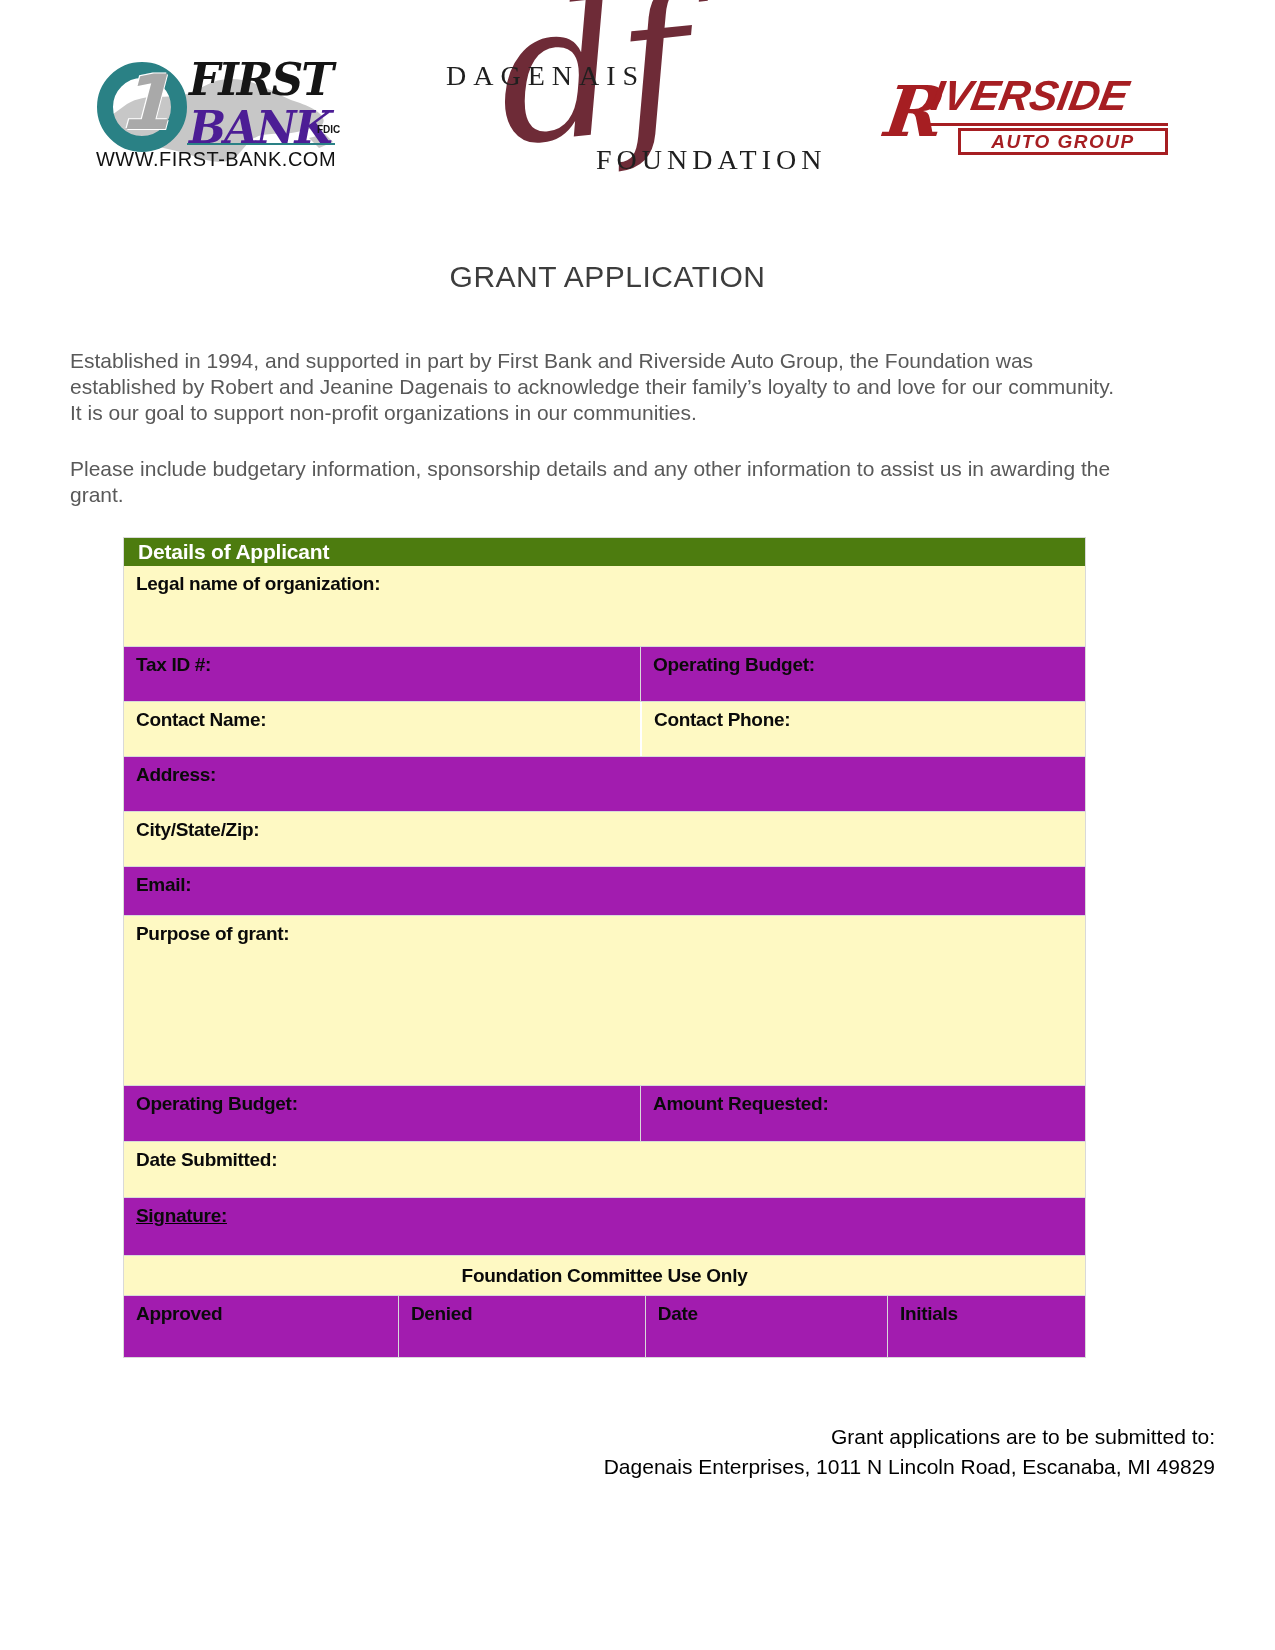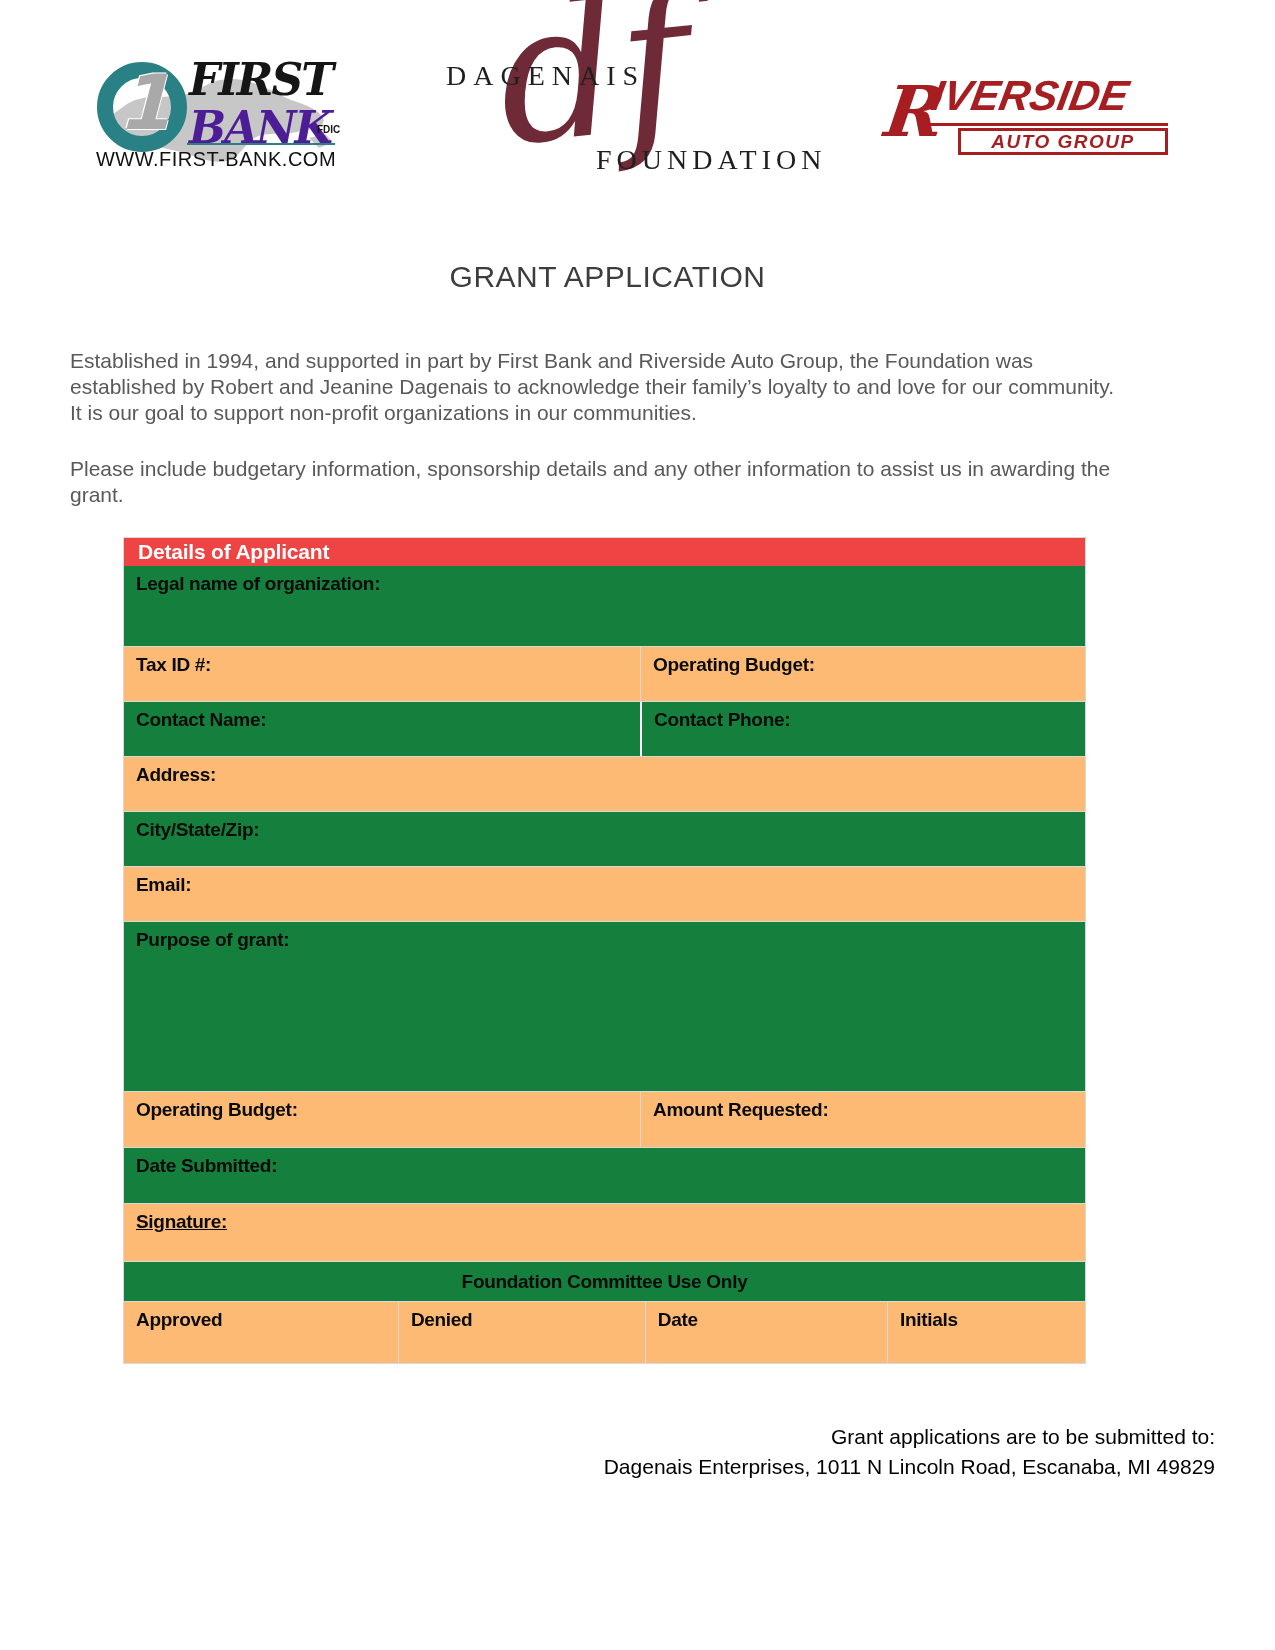--- a/index.html
+++ b/index.html
@@ -54,34 +54,34 @@
     font:400 30px "Liberation Sans", sans-serif; color:#3d3d3d; letter-spacing:0.5px;
     text-underline-offset:4px; }
   .para { position:absolute; left:70px; width:1048px;
     font:400 21px "Liberation Sans", sans-serif; color:#595959; line-height:26px; }
   .para1 { top:348px; }
   .para2 { top:456px; }
 
   
   .ftable { position:absolute; left:123px; top:537px; width:963px;
     border:1px solid #d9d9d9; background:#ffffff; }
-  .sec-head { height:28px; background:#ef4444; display:flex; align-items:center;
+  .sec-head { height:28px; background:#4d7c0f; display:flex; align-items:center;
     padding-left:14px; }
   .sec-head span { font:700 21px "Liberation Sans", sans-serif; color:#ffffff; letter-spacing:-0.2px; }
   .frow { display:flex; width:100%; border-top:1px solid #d9d9d9; }
   .frow.first { border-top:none; }
-  .shaded { background:#15803d; }
-  .white { background:#fdba74; }
+  .shaded { background:#fef9c3; }
+  .white { background:#a21caf; }
   .cell { position:relative; padding:7px 0 0 12px; }
   .cell .label { font:700 19px "Liberation Sans", sans-serif; color:#0a0a0a; letter-spacing:-0.3px; }
   .full { width:100%; }
   .colA { width:53.7%; }
   .colB { width:46.3%; border-left:1px solid #d9d9d9; }
   .frow.shaded .colB { border-left:2px solid #ffffff; }
-  .h80 { height:80px; } .h55 { height:55px; } .h54 { height:55px; }
+  .h80 { height:80px; } .h55 { height:55px; } .h54 { height:49px; }
   .h170 { height:170px; } .h56 { height:56px; } .h58 { height:58px;text-decoration:underline; } .h62 { height:62px; }
   .committee-head { height:40px; display:flex; align-items:center; justify-content:center; }
   .committee-head span { font:700 19px "Liberation Sans", sans-serif; color:#0a0a0a; letter-spacing:-0.3px; }
   .c1 { width:28.5%; } .c2 { width:25.7%; border-left:1px solid #d9d9d9; }
   .c3 { width:25.2%; border-left:1px solid #d9d9d9; } .c4 { width:20.6%; border-left:1px solid #d9d9d9; }
 
   
   .footer { position:absolute; left:0; top:1422px; width:1215px; text-align:right;
     font:400 21px "Liberation Sans", sans-serif; color:#000000; line-height:30px; }
 </style>

